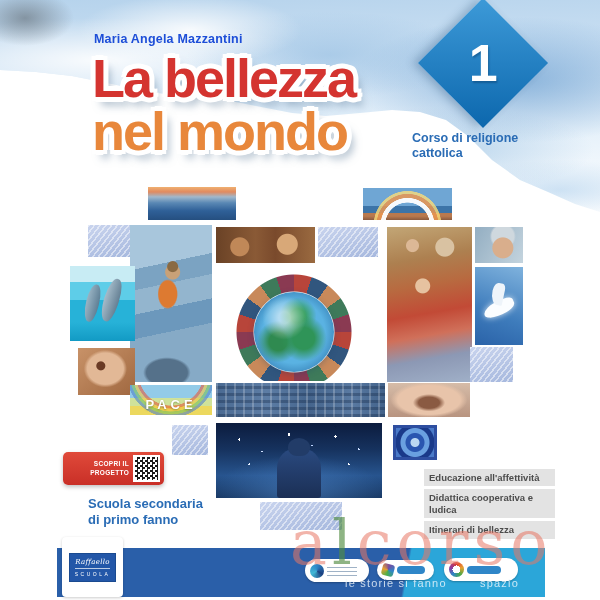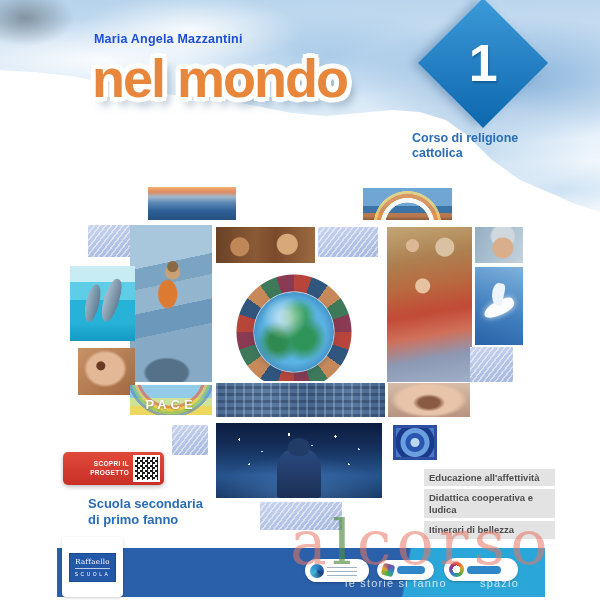--- a/index.html
+++ b/index.html
@@ -169,21 +169,21 @@
   .features{ position:absolute; left:424px; top:469px; width:131px; z-index:6; display:flex; flex-direction:column; gap:3px; }
   .feature{ background:#e3e3e3; color:#4c4c4c; font-size:9.5px; font-weight:bold; padding:3px 5px; line-height:1.2; }
 
   
   .bar{ position:absolute; left:57px; top:548px; width:488px; height:49px; z-index:8;
     background:linear-gradient(100deg,#2a5fa9 0 71%,#2ba6d9 71.5% 100%); }
   .pub-box{ position:absolute; left:62px; top:537px; width:61px; height:60px; z-index:9;
     background:#fff; border-radius:4px; display:flex; align-items:center; justify-content:center;
     box-shadow:0 1px 3px rgba(0,0,0,.2); }
   .pub-logo{ background:#2357a8; border:1px solid #1a4a90; color:#fff; text-align:center; padding:4px 5px; }
-  .pub-logo .p1{ display:block; font-family:"DejaVu Serif",serif; font-size:7px; letter-spacing:.3px; }
+  .pub-logo .p1{ display:block; font-family:"DejaVu Serif",serif; font-style:italic; font-size:7px; letter-spacing:.3px; }
   .pub-logo .p2{ display:block; font-size:5px; letter-spacing:2.5px; margin-top:2px; border-top:1px solid rgba(255,255,255,.7); padding-top:2px; }
 
   .pill{ position:absolute; z-index:9; background:#fff; border-radius:12px;
     display:flex; align-items:center; gap:3px; padding:0 5px; box-shadow:0 1px 2px rgba(0,0,0,.25); }
   .pill-1{ left:305px; top:559px; width:64px; height:23px; }
   .pill-2{ left:377px; top:560px; width:57px; height:20px; }
   .pill-3{ left:444px; top:558px; width:74px; height:23px; }
   .glyph{ flex:none; }
   .g1{ width:14px; height:14px; border-radius:50%; background:conic-gradient(#2f86c8,#1a3f80,#41b8d5,#2f86c8); }
   .g1b{ width:30px; height:11px; background:repeating-linear-gradient(0deg,#9fb2c6 0 1.5px,transparent 1.5px 4px); }
@@ -209,20 +209,21 @@
 <div>
 
   <div class="wave-band"></div>
 
   <div class="volume-badge">
     <span>1</span>
   </div>
 
   <div class="author">Maria Angela Mazzantini</div>
   <h1 class="title">
+    <span class="l1">La bellezza</span>
     <span class="l2">nel mondo</span>
   </h1>
   <div class="subtitle">Corso di religione cattolica</div>
 
   <div>
     <div class="tile t-sunset"></div>
     <div class="tile t-rainbow"></div>
     <div class="tile hatch h-a"></div>
     <div class="tile t-traveler"></div>
     <div class="tile t-kids"></div>

